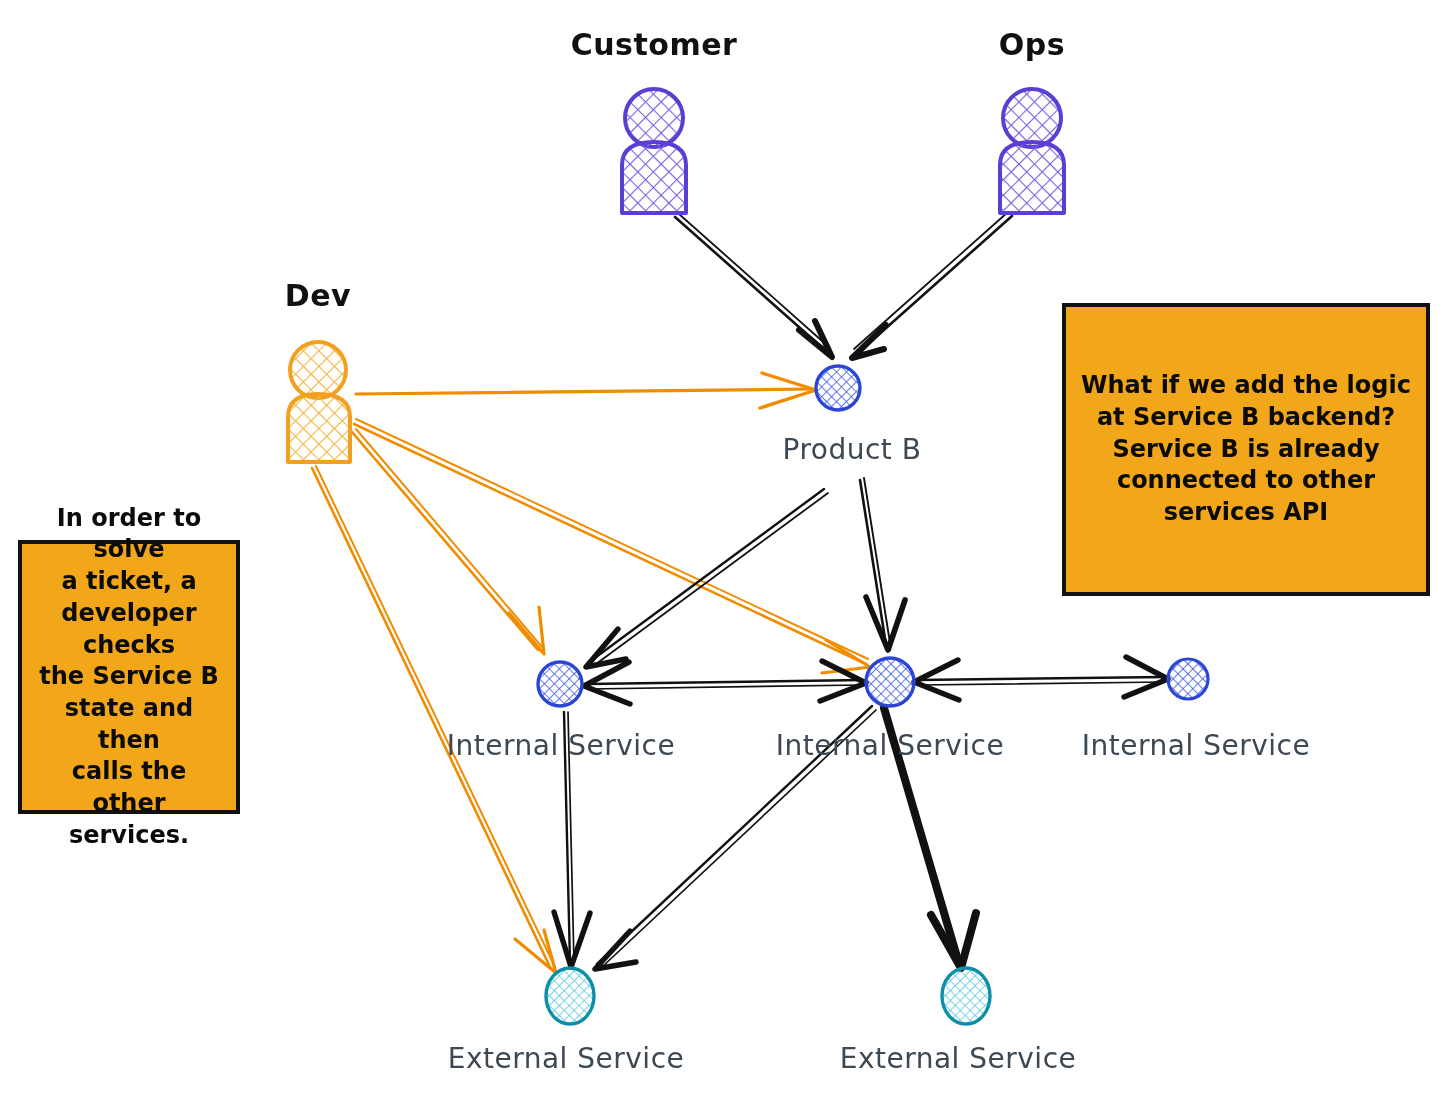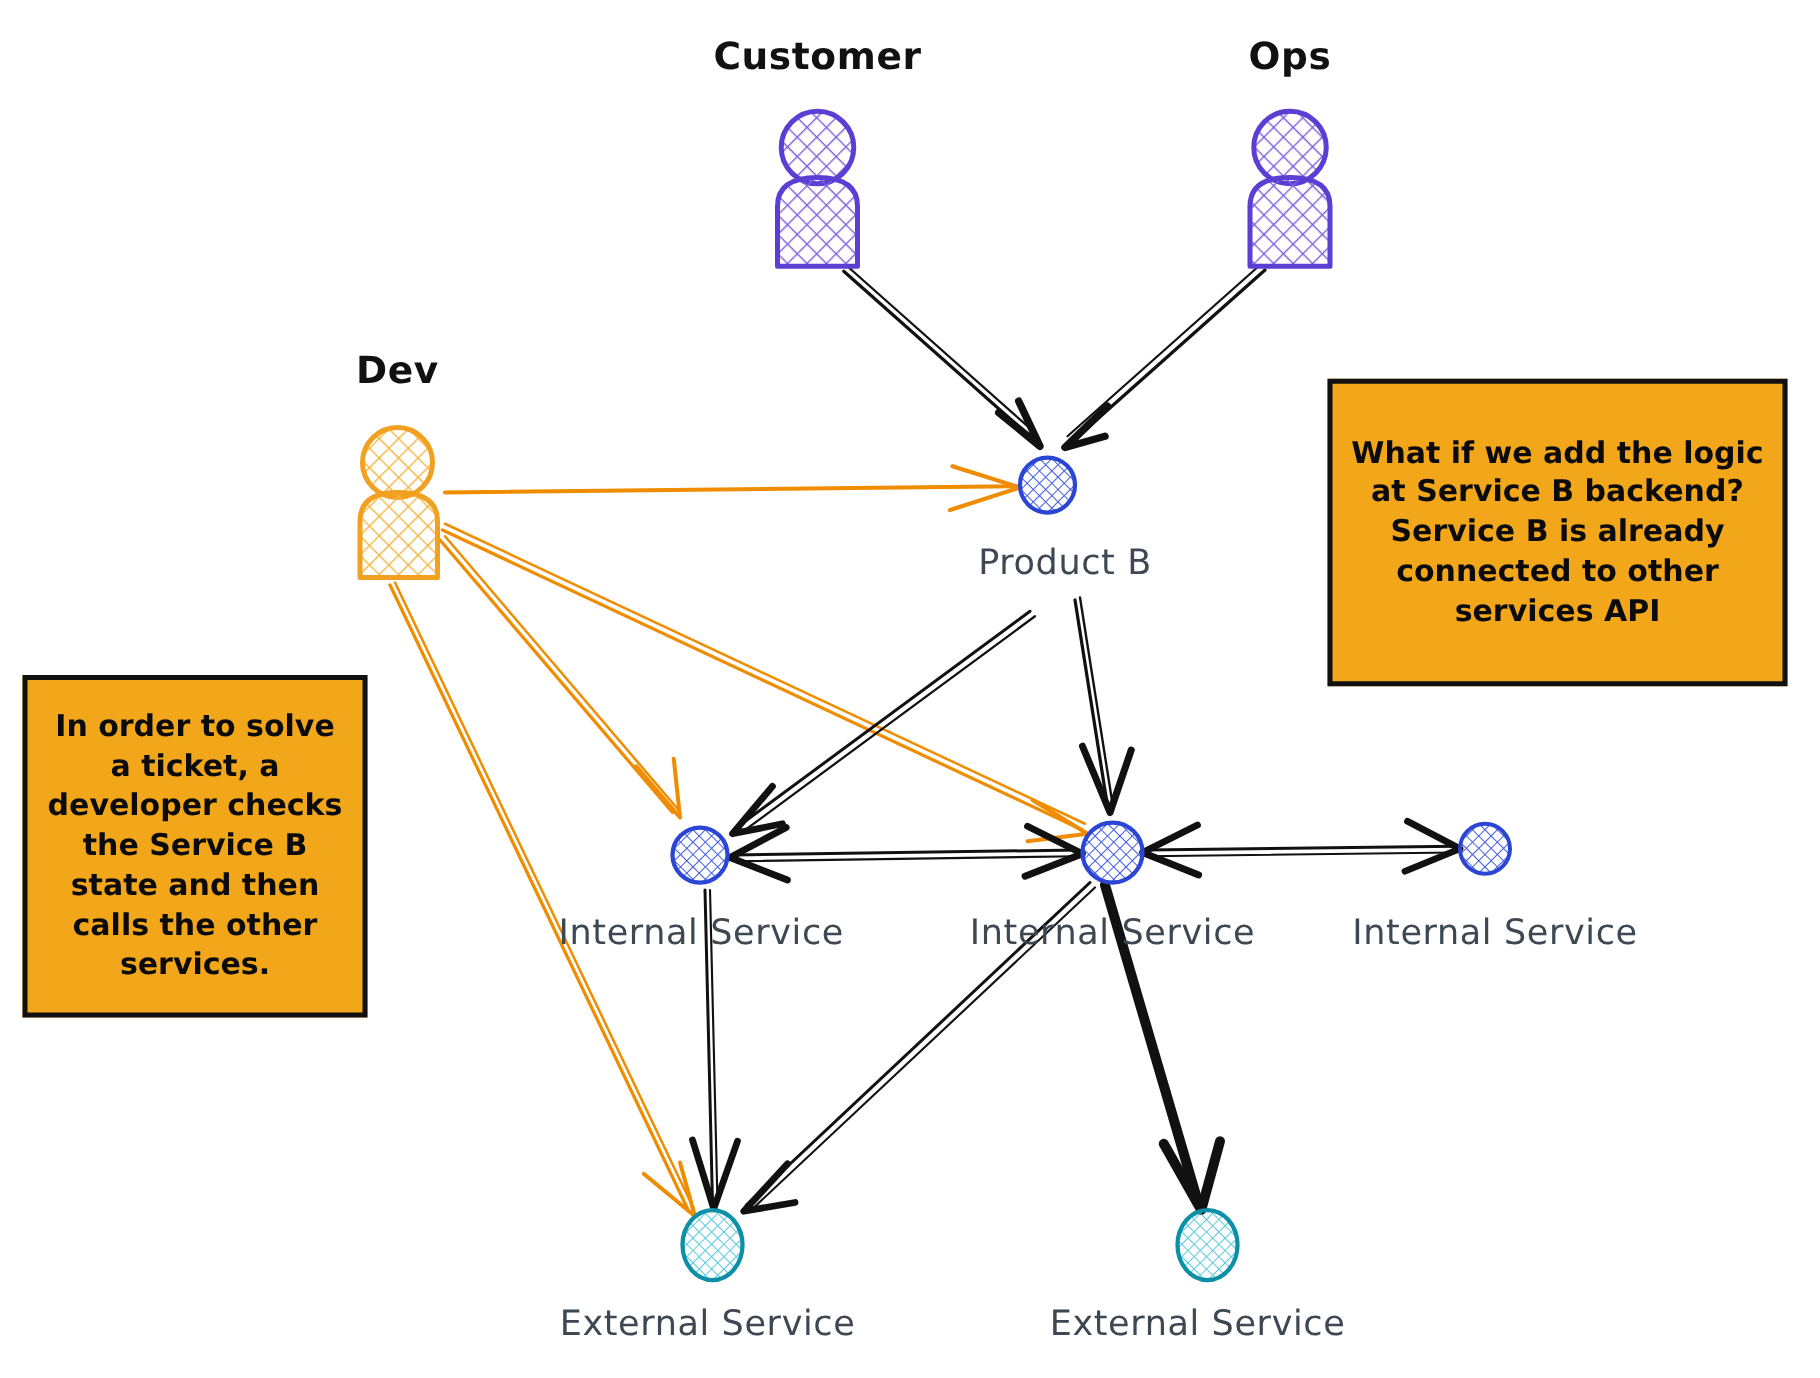--- a/index.html
+++ b/index.html
@@ -184,31 +184,31 @@
       <ellipse cx="570" cy="996" rx="24" ry="28" fill="url(#hatchTeal)" stroke="#0E8FA8" stroke-width="3.4"></ellipse>
       <text class="node-label" x="566" y="1068">External Service</text>
     </g>
 
     <g>
       <ellipse cx="966" cy="996" rx="24" ry="28" fill="url(#hatchTeal)" stroke="#0E8FA8" stroke-width="3.4"></ellipse>
       <text class="node-label" x="958" y="1068">External Service</text>
     </g>
   </svg>
 
-  <div class="note" style="left:18px; top:540px; width:276px; height:274px;">
+  <div class="note" style="left:18px; top:540px; width:222px; height:274px;">
     <div class="note-text">In order to solve
 a ticket, a
 developer checks
 the Service B
 state and then
 calls the other
 services.</div>
   </div>
 
-  <div class="note" style="left:1062px; top:303px; width:368px; height:246px;">
+  <div class="note" style="left:1062px; top:303px; width:368px; height:293px;">
     <div class="note-text">What if we add the logic
 at Service B backend?
 Service B is already
 connected to other
 services API</div>
   </div>
 
 </div>
 
 </body></html>

